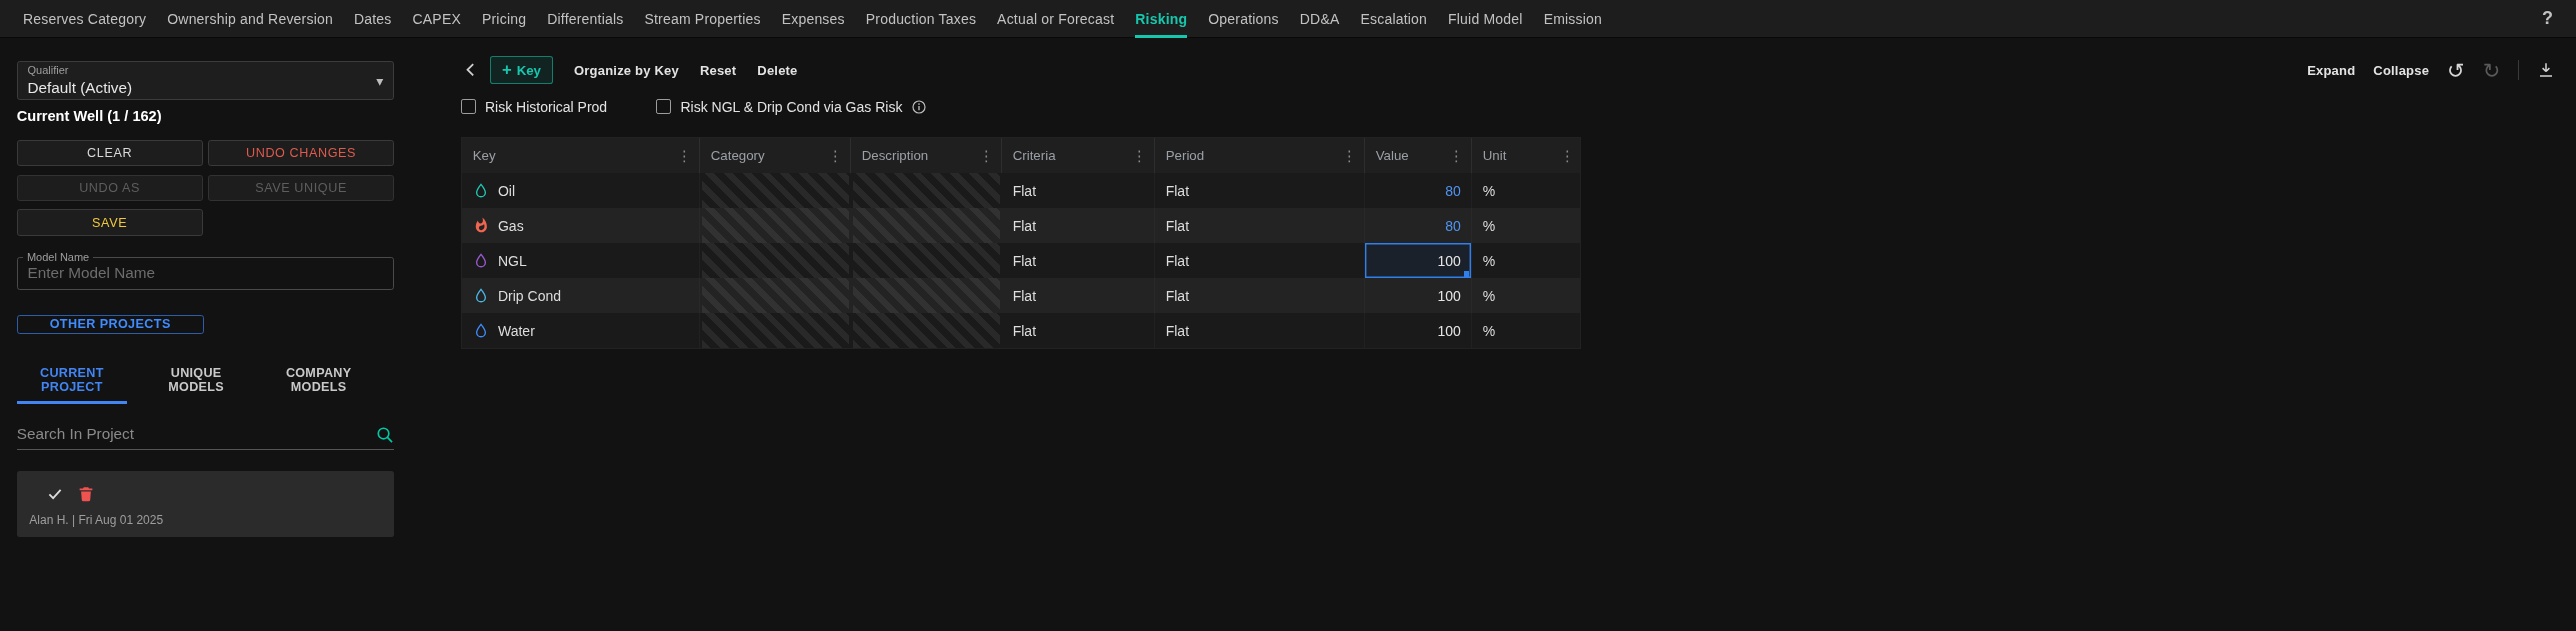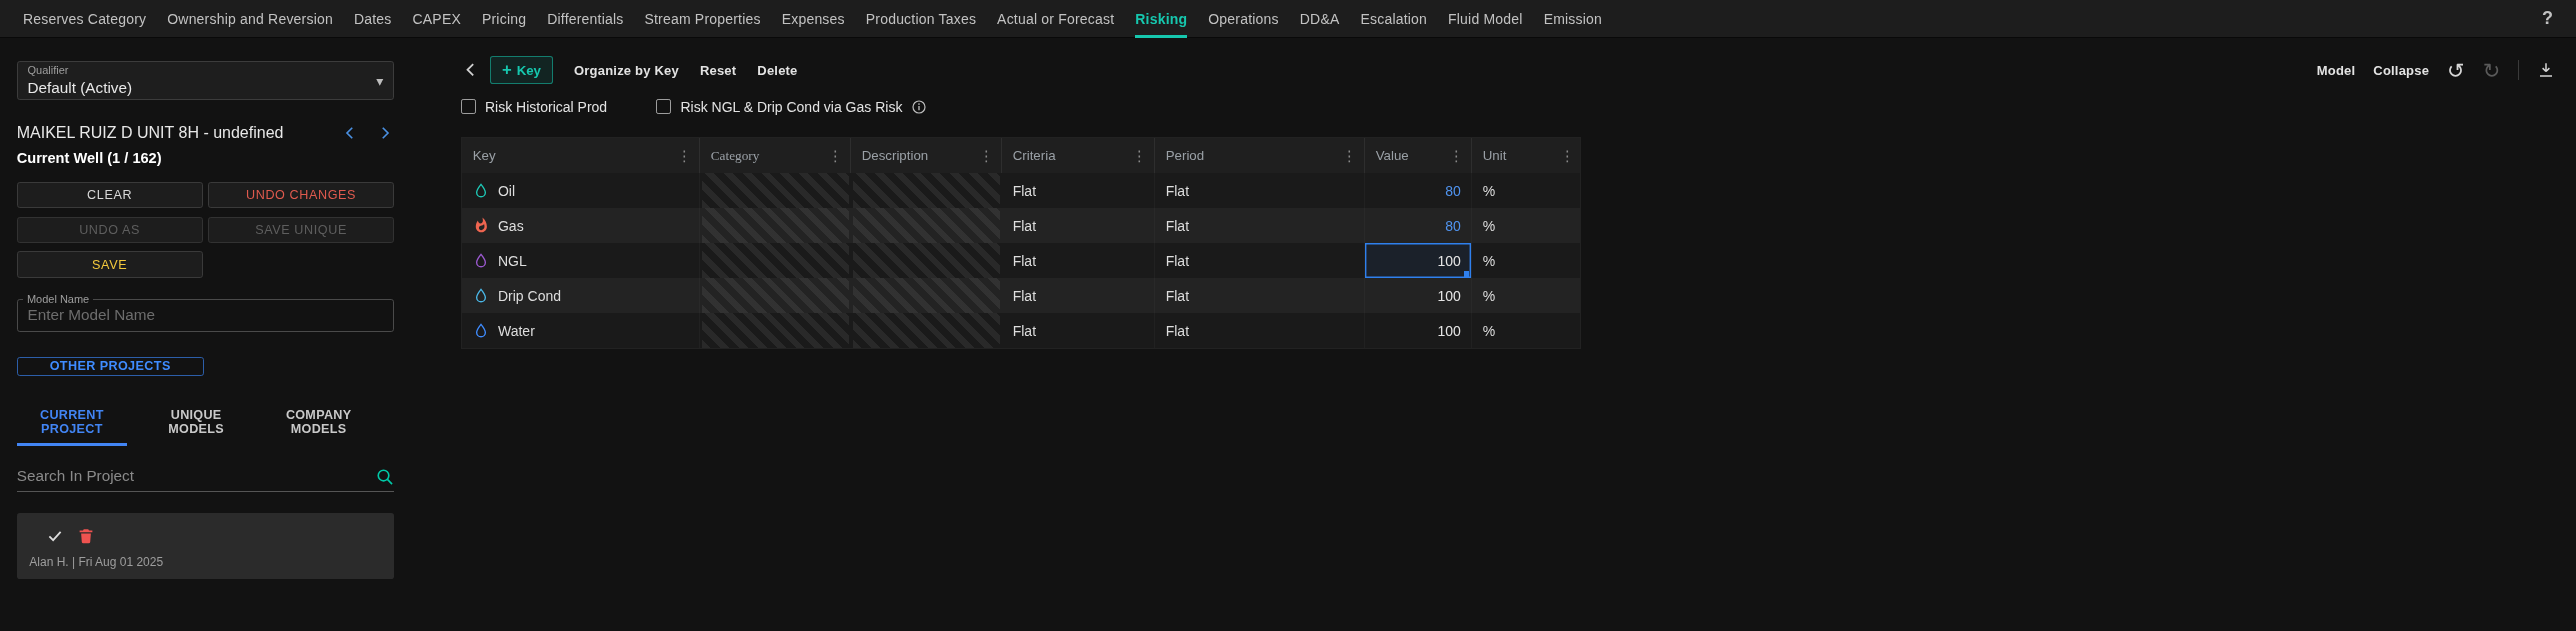--- a/index.html
+++ b/index.html
@@ -132,21 +132,21 @@
 
   .opts { display:flex; align-items:center; margin-top:8.4px; height:25px; }
   .opt { display:flex; align-items:center; margin-right:49px; }
   .cbox { width:15.3px; height:15.3px; border:1.4px solid #9e9e9e; border-radius:2.1px; background:transparent; margin-right:9px; flex:none; cursor:pointer; }
   .opt-label { font-size:14px; color:#e3e3e3; }
   .info { margin-left:8.4px; color:#bdbdbd; line-height:0; background:none; border:none; cursor:pointer; }
 
   
   .gridtable { margin-top:18px; width:1120px; border:0.7px solid rgba(255,255,255,.07); }
   .w-key   { width:238px; flex:none; }
-  .w-cat   { width:151px; flex:none;font-family:Liberation Serif, serif; }
+  .w-cat   { width:151px; flex:none; }
   .w-desc  { width:151px; flex:none; }
   .w-crit  { width:153px; flex:none; }
   .w-per   { width:210px; flex:none; }
   .w-val   { width:107px; flex:none; }
   .w-unit  { width:110px; flex:none; }
 
   .thead { display:flex; height:35px; background:#1f1f1f; }
   .hcell {
     display:flex; align-items:center; font-size:13.3px; color:#9aa0a6;
     border-right:0.7px solid rgba(255,255,255,.07); padding-left:11px;
@@ -204,35 +204,20 @@
 <div class="layout">
 
   <div class="sidebar">
 
     <div class="qualifier">
       <span class="lbl">Qualifier</span>
       <span class="val">Default (Active)</span>
       <span class="caret">▾</span>
     </div>
 
-    <div class="well-row">
-      <span class="well-title">MAIKEL RUIZ D UNIT 8H - undefined</span>
-      <span class="well-nav">
-        <button class="chev">
-          <svg width="18" height="18" viewBox="0 0 24 24">
-              <path d="M15 5l-7 7 7 7" fill="none" stroke="currentColor" stroke-width="2.2"></path>
-            </svg>
-        </button>
-        <button class="chev">
-          <svg width="18" height="18" viewBox="0 0 24 24">
-              <path d="M9 5l7 7-7 7" fill="none" stroke="currentColor" stroke-width="2.2"></path>
-            </svg>
-        </button>
-      </span>
-    </div>
     <div class="current-well">Current Well (1 / 162)</div>
 
     <div class="btn-grid">
       <button class="sbtn clear">CLEAR</button>
       <button class="sbtn undo-ch">UNDO CHANGES</button>
       <button class="sbtn dis">UNDO AS</button>
       <button class="sbtn dis">SAVE UNIQUE</button>
       <button class="sbtn save">SAVE</button>
       <span></span>
     </div>
@@ -289,21 +274,21 @@
       </button>
       <button class="key-btn">
         <span class="plus">+</span>
         <span>Key</span>
       </button>
       <button class="txt-btn">Organize by Key</button>
       <button class="txt-btn">Reset</button>
       <button class="txt-btn">Delete</button>
 
       <div class="right-tools">
-        <button class="txt-btn" style="margin-left:0">Model</button>
+        <button class="txt-btn" style="margin-left:0">Expand</button>
         <button class="txt-btn" style="margin-left:0">Collapse</button>
         <button class="icon-btn">↺</button>
         <button class="icon-btn disabled">↻</button>
         <span class="vdiv"></span>
         <button class="icon-btn svg">
           <svg viewBox="0 0 24 24" width="18" height="18">
               <path d="M12 3v11m0 0-4.5-4.5M12 14l4.5-4.5" fill="none" stroke="currentColor" stroke-width="2"></path>
               <path d="M4 20h16" stroke="currentColor" stroke-width="2"></path>
             </svg>
         </button>

